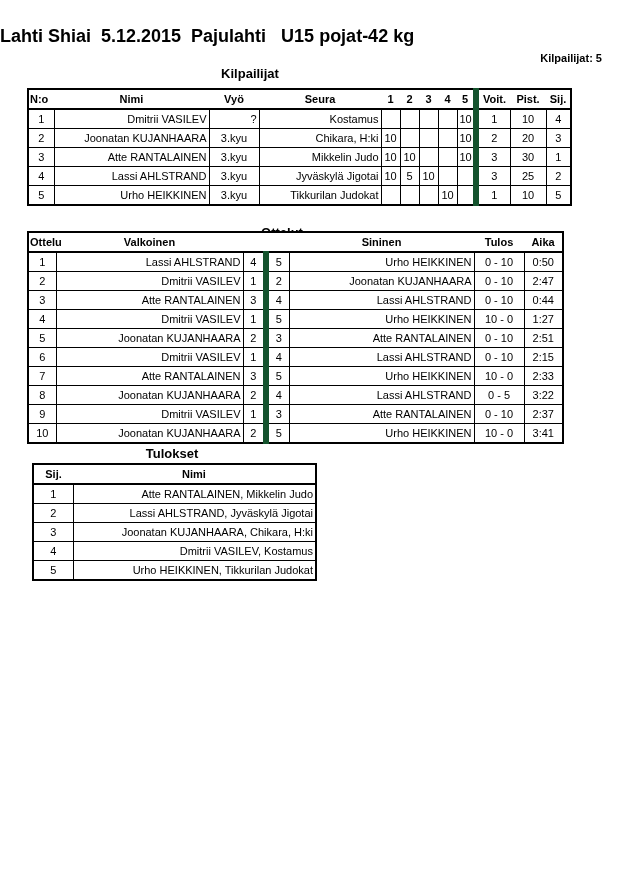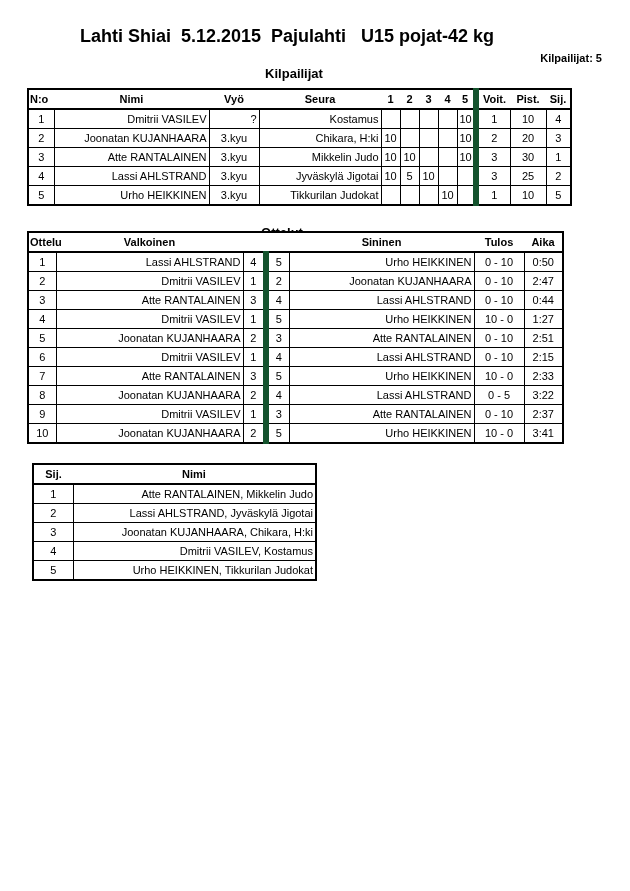--- a/index.html
+++ b/index.html
@@ -4,30 +4,30 @@
 <style>
   html,body{margin:0;padding:0;}
   body{
     width:630px;height:891px;background:#ffffff;
     font-family:"Liberation Sans", sans-serif;color:#000;
   }
   .page{position:relative;width:630px;height:891px;background:#fff;overflow:hidden;}
 
   .doc-title{
     position:absolute;top:26px;left:0;width:574px;
-    text-align:center;font-size:18px;font-weight:bold;white-space:pre;
+    font-size:18px;font-weight:bold;white-space:pre;
   }
   .participants-count{
     position:absolute;top:52px;right:28px;
     font-size:11px;font-weight:bold;
   }
   .section-heading{
     position:absolute;font-size:13px;font-weight:bold;text-align:center;
   }
-  #heading-kilpailijat{top:66px;left:0;width:500px;padding-left:44px;}
+  #heading-kilpailijat{top:66px;left:0;width:500px;}
   #heading-ottelut{top:209px;left:0;width:564px;margin-top:16px;}
   #heading-tulokset{top:446px;left:0;width:344px;}
 
   table.sheet-table{
     position:absolute;border-collapse:collapse;table-layout:fixed;
     font-size:11px;border:2px solid #000;background:#fff;
   }
   .sheet-table td{
     height:18px;line-height:18px;padding:0 2px;
     white-space:nowrap;overflow:hidden;box-sizing:border-box;
@@ -271,20 +271,21 @@
         <td class="l">Joonatan KUJANHAARA</td>
         <td class="c">2</td>
         <td class="c thickL">5</td>
         <td class="l">Urho HEIKKINEN</td>
         <td class="c">10 - 0</td>
         <td class="c">3:41</td>
       </tr>
     </tbody>
   </table>
 
+  <div class="section-heading" id="heading-tulokset">Tulokset</div>
 
   <table class="sheet-table" id="table-tulokset">
     <colgroup>
       <col style="width:40px">
         <col style="width:243px">
     </colgroup>
     <thead>
       <tr>
         <td>Sij.</td>
         <td>Nimi</td>

